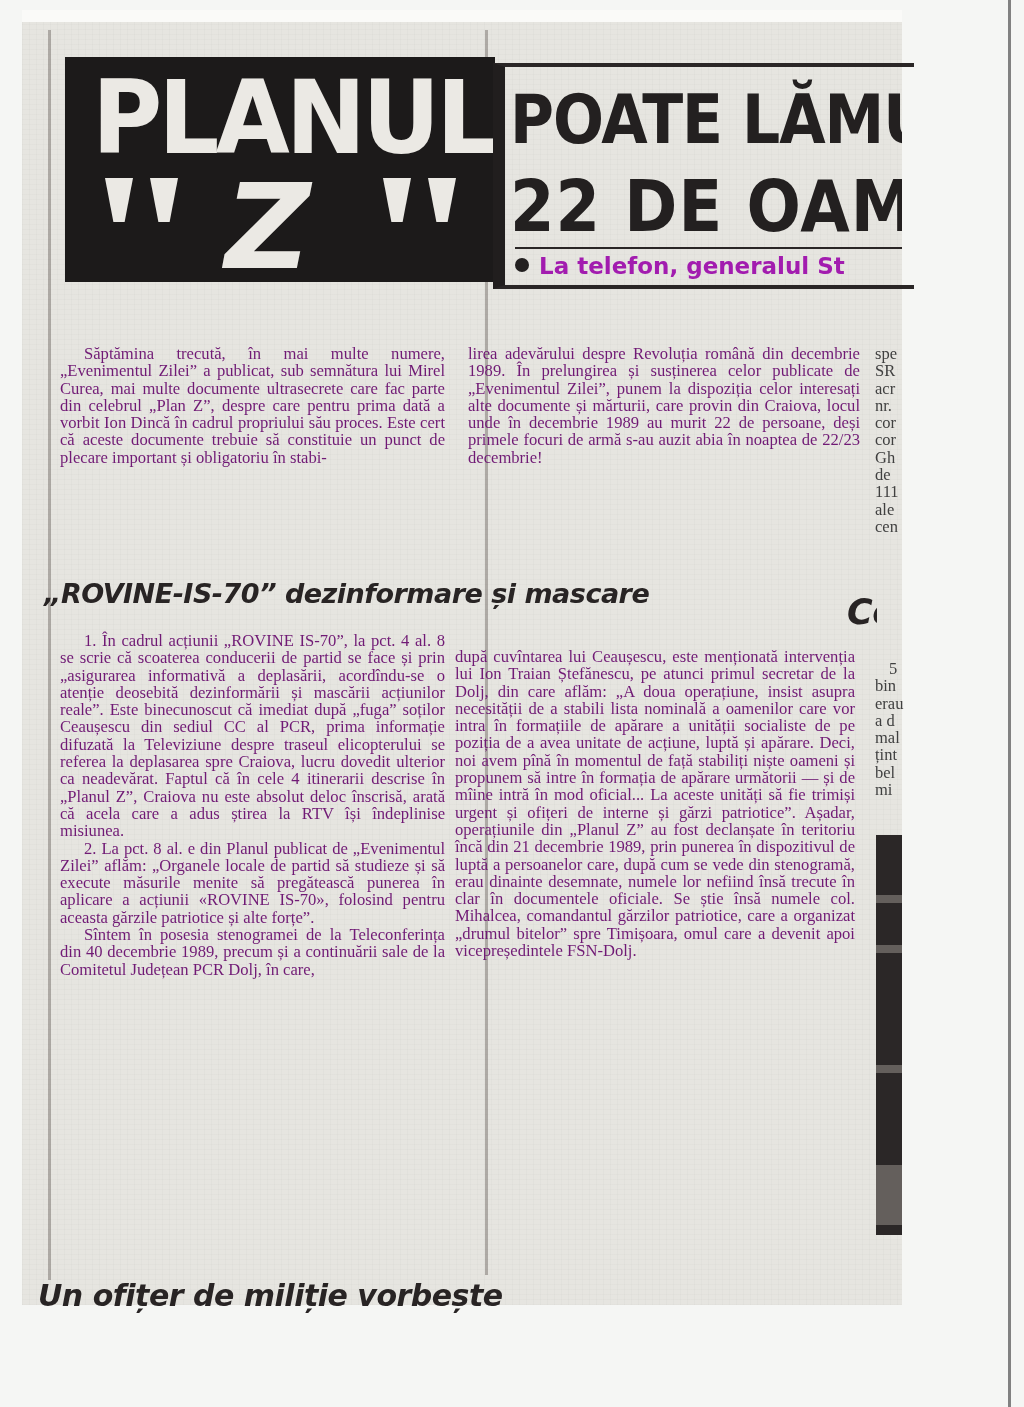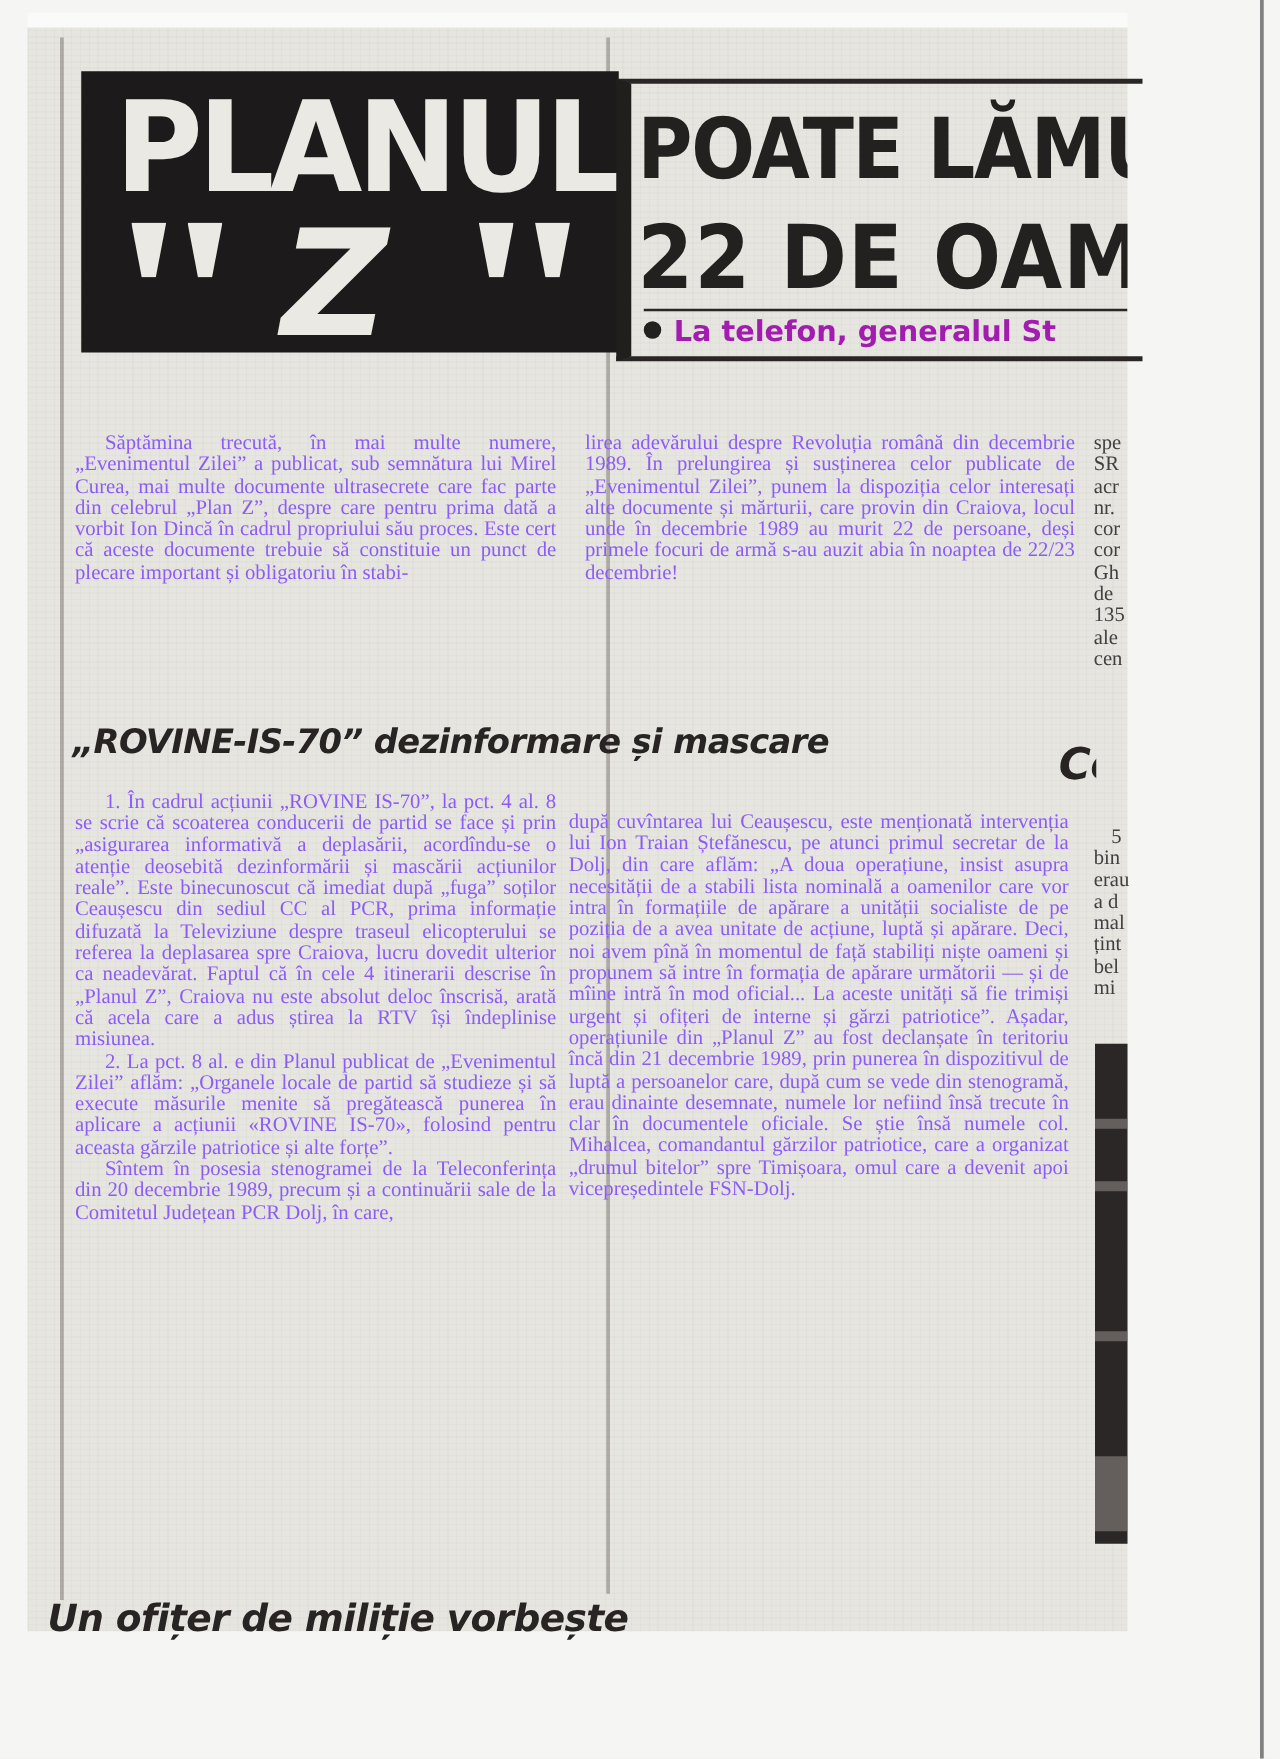--- a/index.html
+++ b/index.html
@@ -18,21 +18,21 @@
   .mast-z{position:absolute;left:225px;top:168px;font-family:"DejaVu Sans",sans-serif;font-weight:bold;font-size:118px;color:#ebe9e4;line-height:1;font-style:italic;}
   .mast-q{position:absolute;top:178px;width:28px;height:44px;background:#ebe9e4;clip-path:polygon(0 0,100% 0,70% 100%,30% 100%);}
   .head-box{position:absolute;left:493px;top:63px;width:409px;height:218px;border-top:4px solid #2a2626;border-bottom:4px solid #2a2626;border-left:12px solid #211e1e;}
   .head-line1{position:absolute;left:510px;top:86px;font-family:"DejaVu Sans",sans-serif;font-weight:bold;font-size:60px;color:#232020;letter-spacing:-1px;line-height:1;transform:scaleY(1.12);transform-origin:left top;white-space:nowrap;}
   .head-line2{position:absolute;left:510px;top:172px;font-family:"DejaVu Sans",sans-serif;font-weight:bold;font-size:64px;color:#232020;letter-spacing:1px;line-height:1;transform:scaleY(1.1);transform-origin:left top;white-space:nowrap;}
   .head-rule{position:absolute;left:515px;top:247px;width:387px;height:2px;background:#2a2626;}
   .head-sub{position:absolute;left:515px;top:253px;font-family:"DejaVu Sans",sans-serif;font-weight:bold;font-size:23px;color:#a21caf;white-space:nowrap;}
   .head-sub .dot{display:inline-block;width:14px;height:14px;border-radius:50%;background:#232020;margin-right:10px;vertical-align:2px;}
   .overflow-clip{overflow:hidden;}
   
-  .col{position:absolute;font-family:"Liberation Serif","DejaVu Serif",serif;font-size:16.6px;line-height:17.3px;color:#8b5cf6;text-align:justify;}
+  .col{position:absolute;font-family:"Liberation Serif","DejaVu Serif",serif;font-size:16.6px;line-height:17.3px;color:#701a75;text-align:justify;}
   .col p{margin:0;text-indent:24px;}
   .col p.noind{text-indent:0;}
   .subhead{position:absolute;font-family:"DejaVu Sans",sans-serif;font-weight:bold;font-style:italic;color:#282424;white-space:nowrap;letter-spacing:-.5px;}
   .photo{position:absolute;left:876px;top:835px;width:26px;height:400px;background:#2b2727;}
   .photo .hl{position:absolute;left:0;width:26px;height:8px;background:#8a8580;opacity:.6;}
   .edge-col{position:absolute;left:875px;font-family:"Liberation Serif",serif;font-size:16.5px;line-height:17.3px;color:#404040;width:30px;overflow:hidden;white-space:nowrap;}
 </style>
 </head>
 <body>
 
@@ -59,43 +59,43 @@
   <div class="head-sub" style="left:10px;top:183px;"><span class="dot"></span><span>La telefon, generalul St</span></div>
 </div>
 
 <div class="col" style="left:60px;top:345px;width:385px;">
   <p>Săptămina trecută, în mai multe numere, „Evenimentul Zilei” a publicat, sub semnătura lui Mirel Curea, mai multe documente ultrasecrete care fac parte din celebrul „Plan Z”, despre care pentru prima dată a vorbit Ion Dincă în cadrul propriului său proces. Este cert că aceste documente trebuie să constituie un punct de plecare important și obligatoriu în stabi-</p>
 </div>
 <div class="col" style="left:468px;top:345px;width:392px;">
   <p class="noind">lirea adevărului despre Revoluția română din decembrie 1989. În prelungirea și susținerea celor publicate de „Evenimentul Zilei”, punem la dispoziția celor interesați alte documente și mărturii, care provin din Craiova, locul unde în decembrie 1989 au murit 22 de persoane, deși primele focuri de armă s-au auzit abia în noaptea de 22/23 decembrie!</p>
 </div>
 
-<div class="subhead" style="left:58px;top:578px;font-size:27px;">„ROVINE-IS-70” dezinformare și mascare</div>
+<div class="subhead" style="left:44px;top:578px;font-size:27px;">„ROVINE-IS-70” dezinformare și mascare</div>
 
 <div class="col" style="left:60px;top:632px;width:385px;">
   <p>1. În cadrul acțiunii „ROVINE IS-70”, la pct. 4 al. 8 se scrie că scoaterea conducerii de partid se face și prin „asigurarea informativă a deplasării, acordîndu-se o atenție deosebită dezinformării și mascării acțiunilor reale”. Este binecunoscut că imediat după „fuga” soților Ceaușescu din sediul CC al PCR, prima informație difuzată la Televiziune despre traseul elicopterului se referea la deplasarea spre Craiova, lucru dovedit ulterior ca neadevărat. Faptul că în cele 4 itinerarii descrise în „Planul Z”, Craiova nu este absolut deloc înscrisă, arată că acela care a adus știrea la RTV își îndeplinise misiunea.</p>
   <p>2. La pct. 8 al. e din Planul publicat de „Evenimentul Zilei” aflăm: „Organele locale de partid să studieze și să execute măsurile menite să pregătească punerea în aplicare a acțiunii «ROVINE IS-70», folosind pentru aceasta gărzile patriotice și alte forțe”.</p>
-  <p>Sîntem în posesia stenogramei de la Teleconferința din 20 decembrie 1989, precum și a continuării sale de la Comitetul Județean PCR Dolj, în care,</p>
+  <p>Sîntem în posesia stenogramei de la Teleconferința din 40 decembrie 1989, precum și a continuării sale de la Comitetul Județean PCR Dolj, în care,</p>
 </div>
 <div class="col" style="left:455px;top:648px;width:400px;">
   <p class="noind">după cuvîntarea lui Ceaușescu, este menționată intervenția lui Ion Traian Ștefănescu, pe atunci primul secretar de la Dolj, din care aflăm: „A doua operațiune, insist asupra necesității de a stabili lista nominală a oamenilor care vor intra în formațiile de apărare a unității socialiste de pe poziția de a avea unitate de acțiune, luptă și apărare. Deci, noi avem pînă în momentul de față stabiliți niște oameni și propunem să intre în formația de apărare următorii — și de mîine intră în mod oficial... La aceste unități să fie trimiși urgent și ofițeri de interne și gărzi patriotice”. Așadar, operațiunile din „Planul Z” au fost declanșate în teritoriu încă din 21 decembrie 1989, prin punerea în dispozitivul de luptă a persoanelor care, după cum se vede din stenogramă, erau dinainte desemnate, numele lor nefiind însă trecute în clar în documentele oficiale. Se știe însă numele col. Mihalcea, comandantul gărzilor patriotice, care a organizat „drumul bitelor” spre Timișoara, omul care a devenit apoi vicepreședintele FSN-Dolj.</p>
 </div>
 
 <div class="subhead" style="left:38px;top:1238px;font-size:30px;margin-top:40px;">Un ofițer de miliție vorbește</div>
 
 <div class="edge-col" style="top:345px;">
   <div>spe</div>
   <div>SR</div>
   <div>acr</div>
   <div>nr.</div>
   <div>cor</div>
   <div>cor</div>
   <div>Gh</div>
   <div>de</div>
-  <div>135</div>
+  <div>111</div>
   <div>ale</div>
   <div>cen</div>
 </div>
 <div class="subhead" style="left:847px;top:592px;font-size:35px;width:30px;overflow:hidden;">Co</div>
 <div class="edge-col" style="top:660px;">
   <div style="padding-left:14px;">5</div>
   <div>bin</div>
   <div>erau</div>
   <div>a d</div>
   <div>mal</div>

